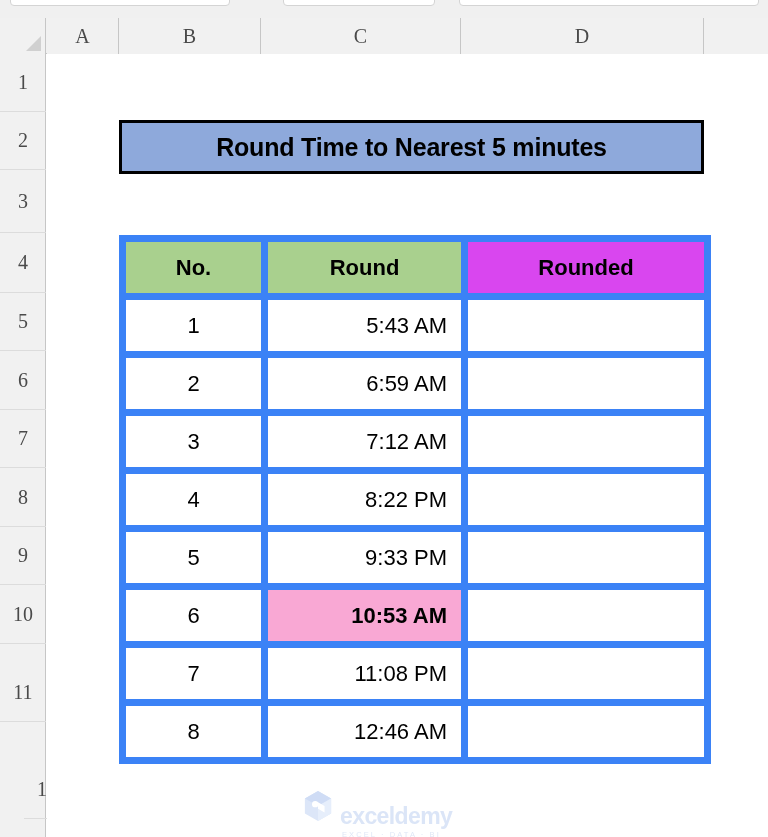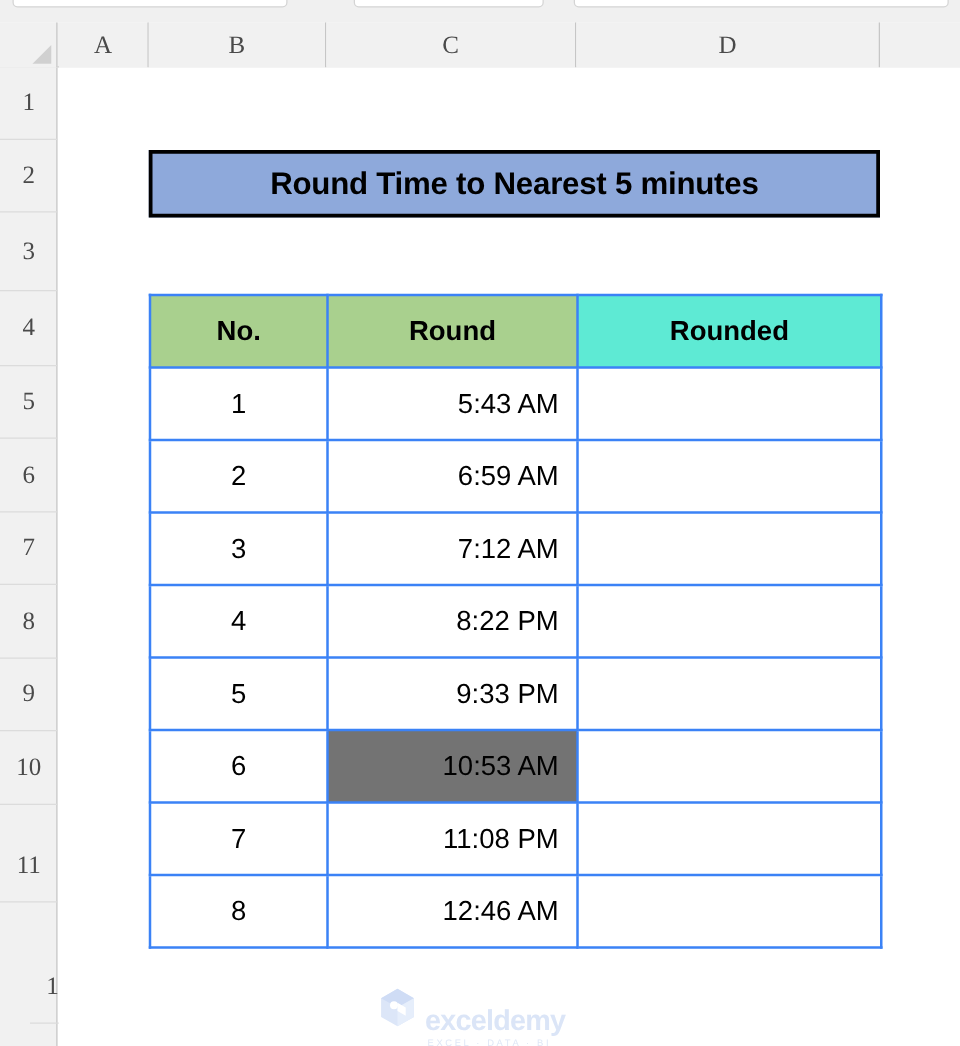--- a/index.html
+++ b/index.html
@@ -120,21 +120,21 @@
   
   .data-table {
     position: absolute;
     left: 119px; top: 235px;
     width: 585px;
     border-collapse: collapse;
     table-layout: fixed;
   }
   .data-table th,
   .data-table td {
-    border: 2px solid #3b82f6;
+    border: 7px solid #3b82f6;
     height: 58px;
     font-size: 22px;
     color: #000000;
     padding: 0 14px;
   }
   .data-table th {
     font-weight: bold;
     text-align: center;
   }
   .col-no   { width: 142px; }
@@ -216,21 +216,21 @@
   <table class="data-table">
     <colgroup>
       <col class="col-no">
         <col class="col-time">
         <col class="col-rnd">
     </colgroup>
     <thead>
       <tr>
         <th style="background: rgb(169, 208, 142);">No.</th>
         <th style="background: rgb(169, 208, 142);">Round</th>
-        <th style="background: #5eead4;">Rounded</th>
+        <th style="background: #d946ef;">Rounded</th>
       </tr>
     </thead>
     <tbody>
       <tr>
         <td class="cell-no" style="background: rgb(255, 255, 255);">1</td>
         <td class="cell-time" style="background: rgb(255, 255, 255);">5:43 AM</td>
         <td class="cell-rnd" style="background: rgb(255, 255, 255);"></td>
       </tr>
       <tr>
         <td class="cell-no" style="background: rgb(255, 255, 255);">2</td>
@@ -247,21 +247,21 @@
         <td class="cell-time" style="background: rgb(255, 255, 255);">8:22 PM</td>
         <td class="cell-rnd" style="background: rgb(255, 255, 255);"></td>
       </tr>
       <tr>
         <td class="cell-no" style="background: rgb(255, 255, 255);">5</td>
         <td class="cell-time" style="background: rgb(255, 255, 255);">9:33 PM</td>
         <td class="cell-rnd" style="background: rgb(255, 255, 255);"></td>
       </tr>
       <tr>
         <td class="cell-no" style="background: rgb(255, 255, 255);">6</td>
-        <td class="cell-time" style="background: #737373;">10:53 AM</td>
+        <td class="cell-time" style="background: #f9a8d4; font-weight: bold;">10:53 AM</td>
         <td class="cell-rnd" style="background: rgb(255, 255, 255);"></td>
       </tr>
       <tr>
         <td class="cell-no" style="background: rgb(255, 255, 255);">7</td>
         <td class="cell-time" style="background: rgb(255, 255, 255);">11:08 PM</td>
         <td class="cell-rnd" style="background: rgb(255, 255, 255);"></td>
       </tr>
       <tr>
         <td class="cell-no" style="background: rgb(255, 255, 255);">8</td>
         <td class="cell-time" style="background: rgb(255, 255, 255);">12:46 AM</td>

